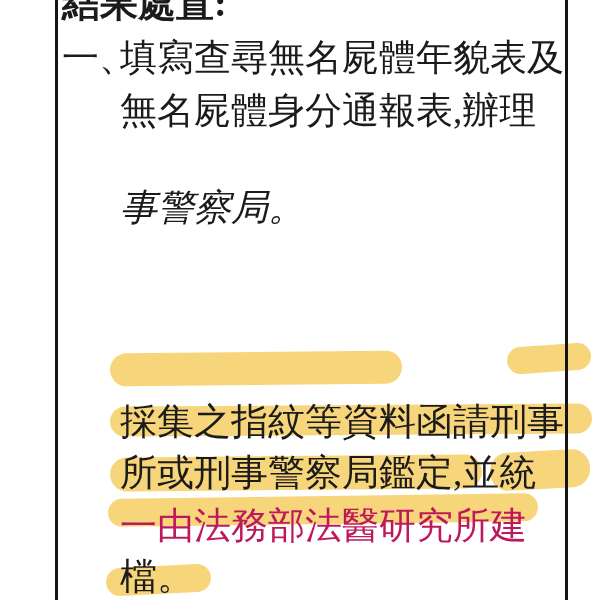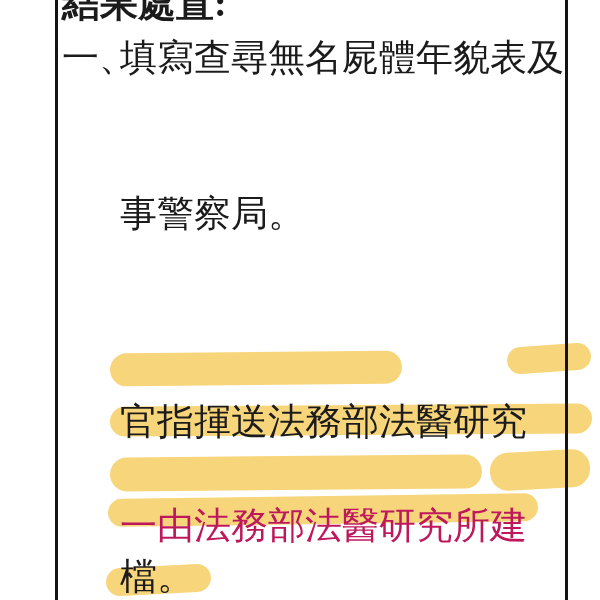--- a/index.html
+++ b/index.html
@@ -44,21 +44,21 @@
   }
   .line.with-marker { left: 62px; }
   .marker { display: inline-block; width: 58px; }
   .heading {
     left: 62px; top: -20px;
     font-weight: bold; font-size: 38px;
   }
   .ln2  { top: 35px; }
   .ln3  { top: 88px; }
   .ln4  { top: 140px; }
-  .ln5  { top: 191px; }
+  .ln5  { top: 185px; font-style: italic; }
   .ln6  { top: 243px; }
   .ln7  { top: 294px; }
   .ln8  { top: 347px; }
   .ln9  { top: 399px; }
   .ln10 { top: 450px; }
   .ln11 { top: 503px; }
   .ln12 { top: 554px; }
 </style>
 </head>
 <body style="background: rgb(255, 255, 255);">
@@ -71,23 +71,25 @@
   <div class="hl hl-d" style="background: rgb(247, 213, 122);"></div>
   <div class="hl hl-e" style="background: rgb(247, 213, 122);"></div>
   <div class="hl hl-f" style="background: rgb(247, 213, 122);"></div>
   <div class="hl hl-g" style="background: rgb(247, 213, 122);"></div>
 
   <div class="line heading" style="color: rgb(27, 27, 27);">結果處置:</div>
 
   <div class="line with-marker ln2" style="color: rgb(27, 27, 27);">
     <span class="marker">一、</span><span>填寫查尋無名屍體年貌表及</span>
   </div>
+  <div class="line ln3" style="color: rgb(27, 27, 27);">無名屍體身分通報表,辦理</div>
   <div class="line ln5" style="color: rgb(27, 27, 27);">事警察局。</div>
 
 
-  <div class="line ln9" style="color: rgb(27, 27, 27);">官指揮送法務部法醫研究</div>
+  <div class="line ln9" style="color: rgb(27, 27, 27);">採集之指紋等資料函請刑事</div>
+  <div class="line ln10" style="color: rgb(27, 27, 27);">所或刑事警察局鑑定,並統</div>
   <div class="line ln11" style="color: #be185d;">一由法務部法醫研究所建</div>
   <div class="line ln12" style="color: rgb(27, 27, 27);">檔。</div>
 
   <div class="vline left" style="background: rgb(20, 20, 20);"></div>
   <div class="vline right" style="background: rgb(20, 20, 20);"></div>
 
 </div>
 
 </body></html>

